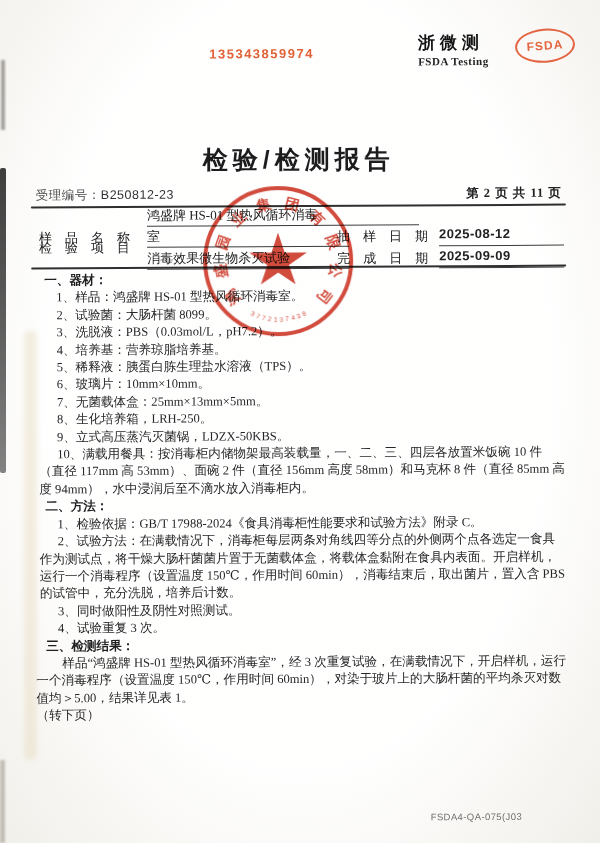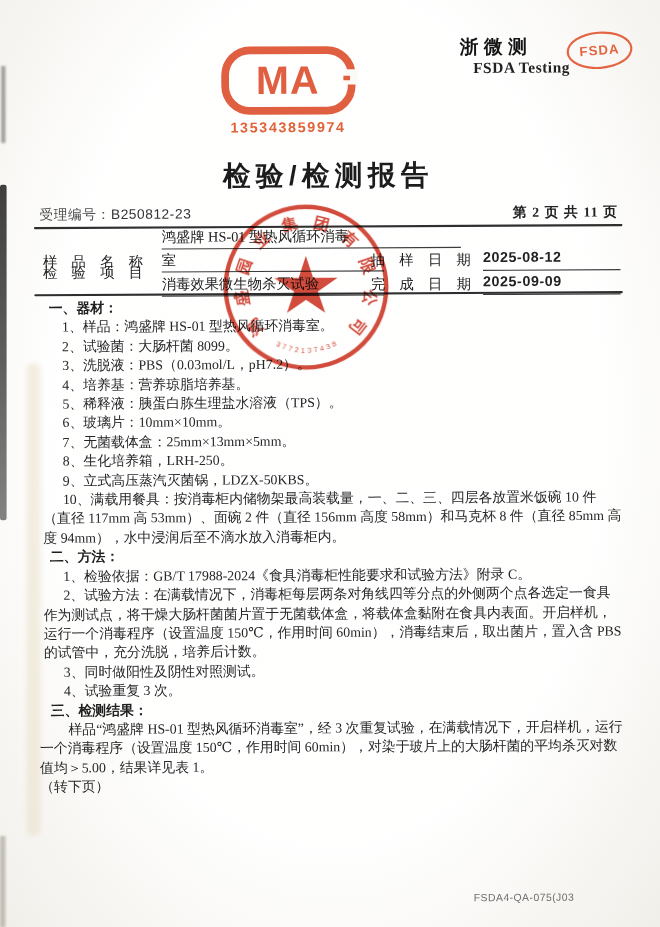--- a/index.html
+++ b/index.html
@@ -47,21 +47,21 @@
   .cma-gap{position:absolute;right:-9px;top:14px;width:11px;height:14px;background:#fbfaf6;}
   .cma-hook{position:absolute;right:-2px;top:20px;width:6px;height:4px;background:#dd5230;}
   .cma-num{
     margin-top:4px;font-family:"Liberation Sans",sans-serif;font-weight:bold;
     font-size:13px;color:#e05a2e;letter-spacing:1.5px;opacity:.95;
   }
 
   
   .lab-block{position:absolute;left:420px;top:32px;width:170px;}
   .lab-cn{font-family:Liberation Serif, serif;font-weight:bold;font-size:17px;letter-spacing:5px;color:#141414;}
-  .lab-en{font-family:"Liberation Serif",serif;font-weight:bold;font-size:14px;letter-spacing:.5px;color:#222;margin-top:1px;margin-left:12px;}
+  .lab-en{font-family:"Liberation Serif",serif;font-weight:bold;font-size:11px;letter-spacing:.5px;color:#222;margin-top:1px;}
   .lab-oval{
     position:absolute;left:97px;top:-2px;width:56px;height:30px;
     border:2.5px solid #e0552f;border-radius:50%;
     display:flex;align-items:center;justify-content:center;
     font-family:"Liberation Sans",sans-serif;font-weight:bold;font-size:12px;
     color:#e0552f;letter-spacing:1px;transform:rotate(-4deg);opacity:.9;
   }
 
   .title{
     position:absolute;left:0;top:143px;width:100%;margin:0;text-align:center;
@@ -132,25 +132,20 @@
 
 <div class="page">
   <div class="edge-left"></div>
   <div class="edge-left2"></div>
   <div class="edge-band"></div>
   <div class="edge-bottom-left"></div>
 
   <div class="content">
 
     <div class="cma-block">
-      <div class="cma-box">
-        <span class="cma-ma">MA</span>
-        <span class="cma-gap"></span>
-        <span class="cma-hook"></span>
-      </div>
       <div class="cma-num">135343859974</div>
     </div>
 
     <div class="lab-block">
       <div class="lab-cn">浙微测</div>
       <div class="lab-en">FSDA Testing</div>
       <div class="lab-oval">FSDA</div>
     </div>
 
     <h1 class="title">检验/检测报告</h1>

